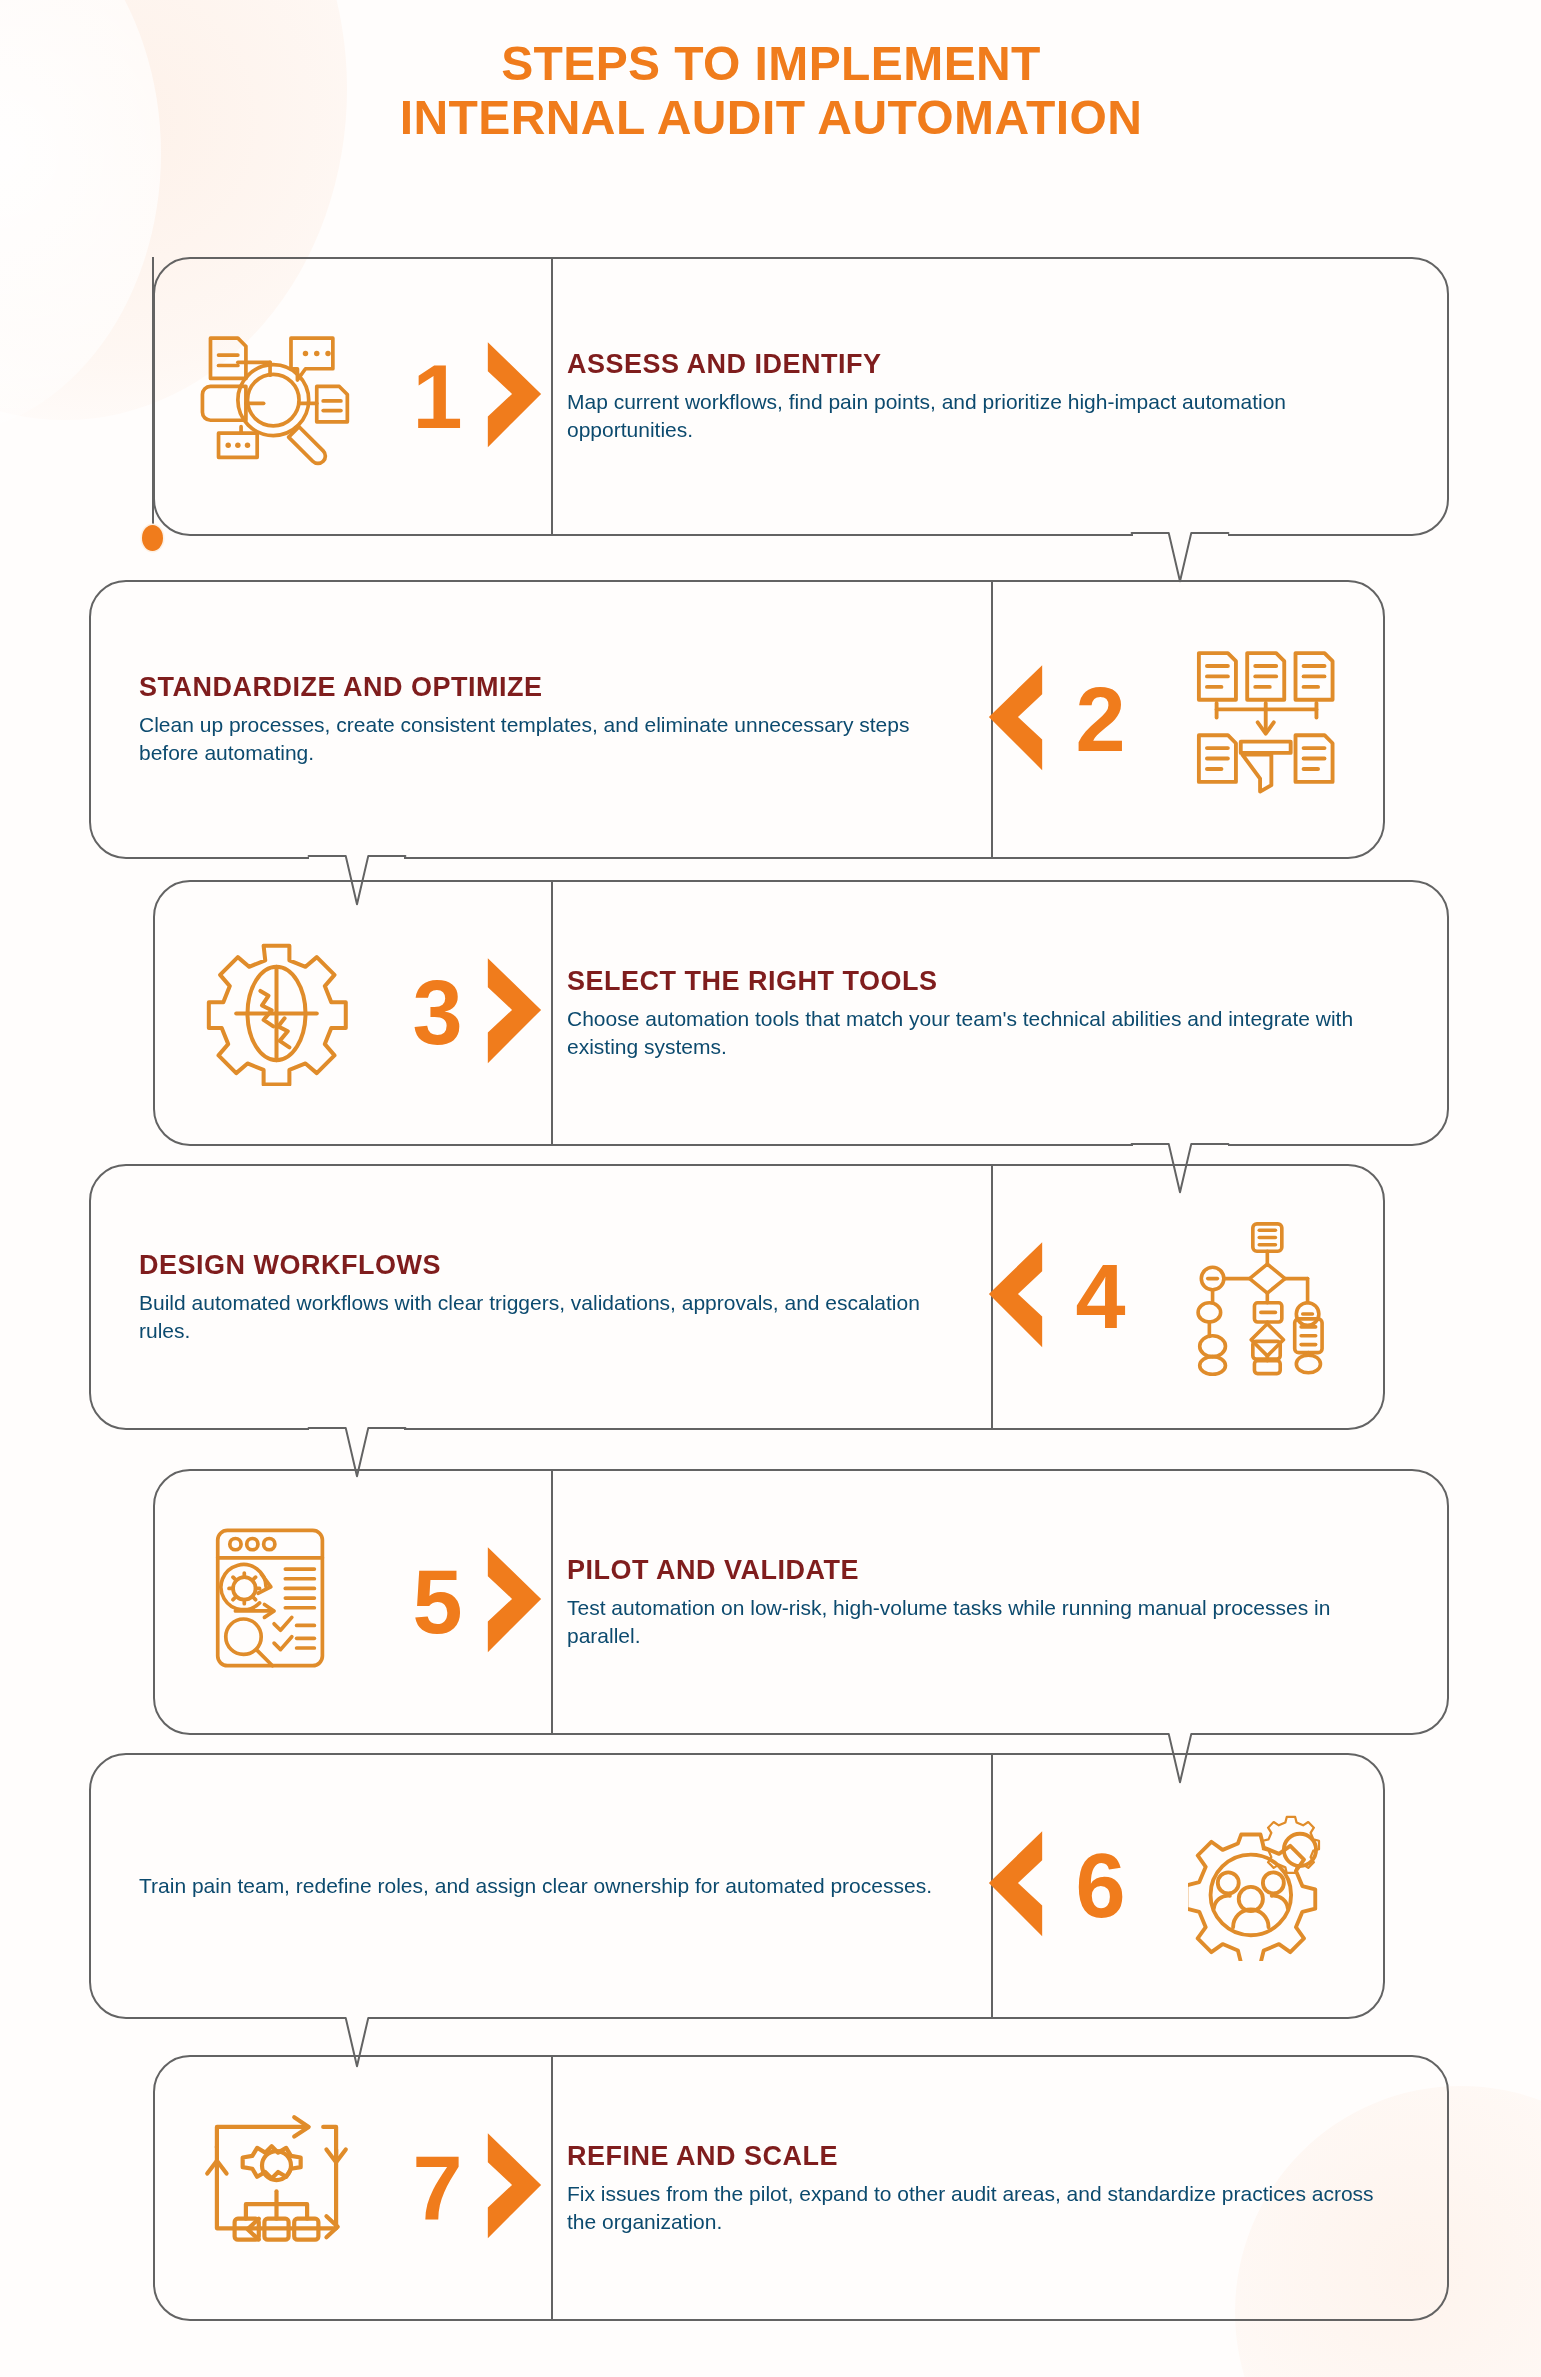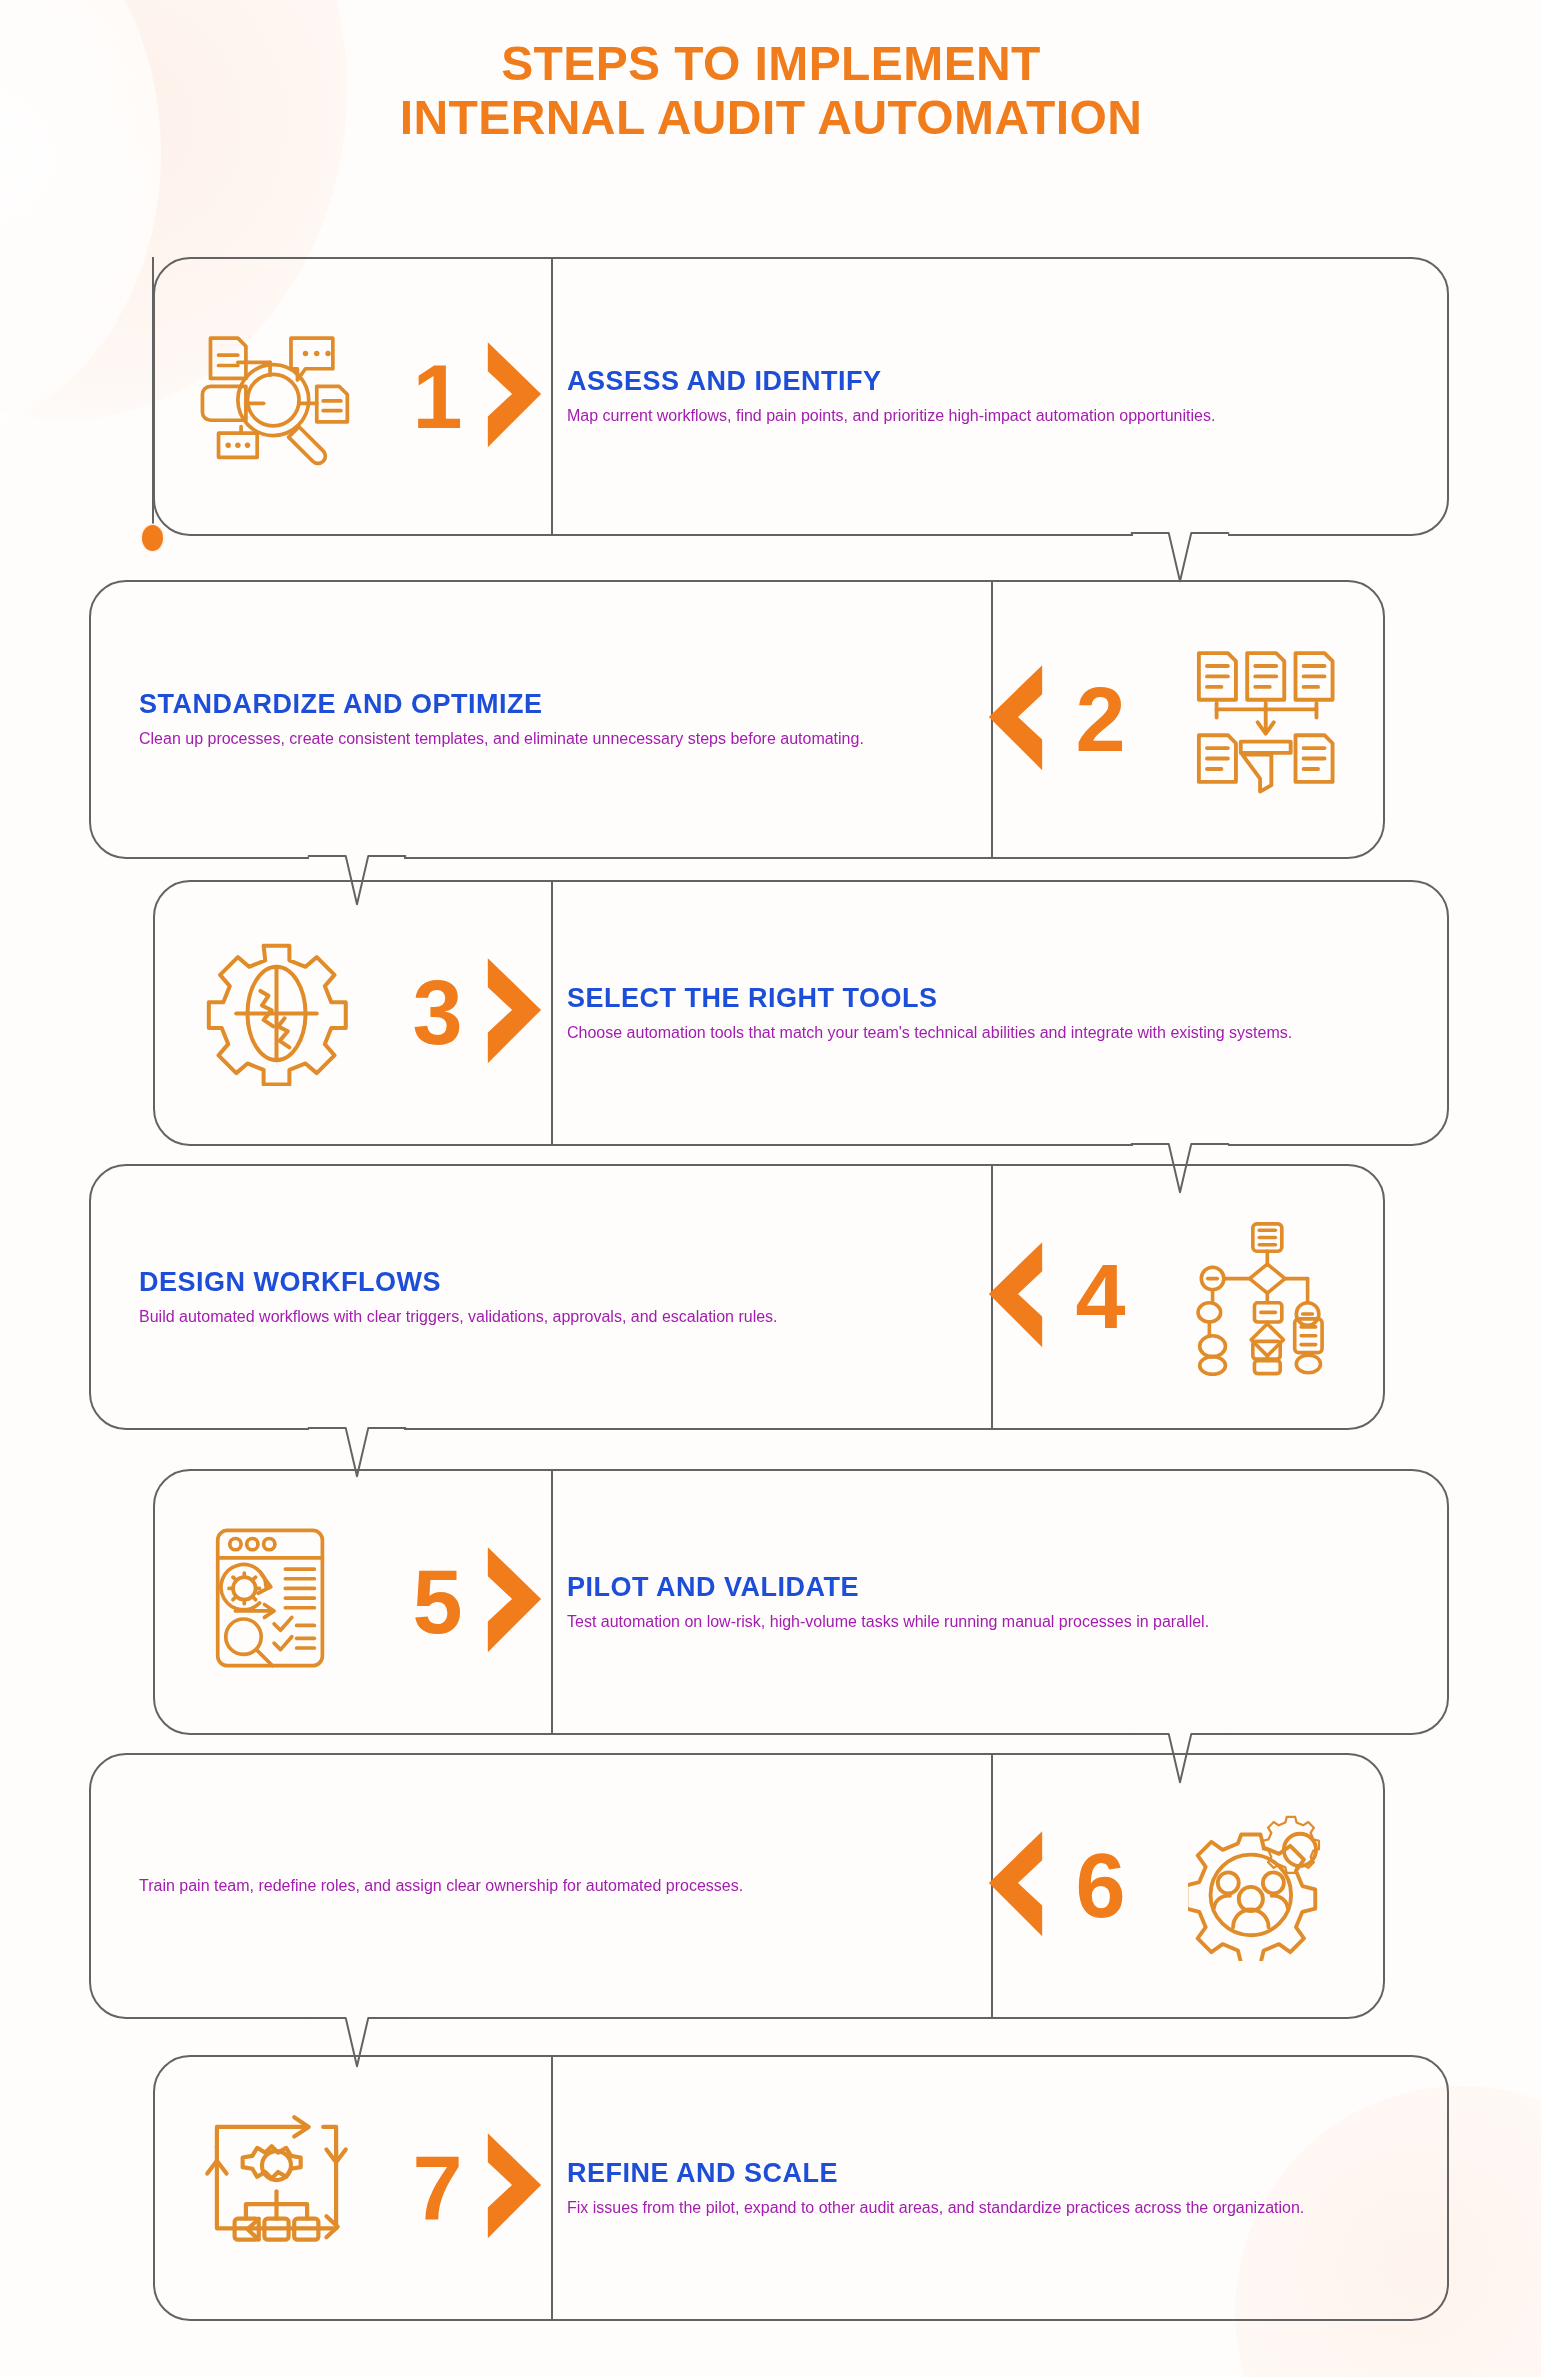--- a/index.html
+++ b/index.html
@@ -110,30 +110,30 @@
     color: #F07C1C;
     font-weight: 800;
     font-size: 90px;
     line-height: 1;
     font-family: "Liberation Sans", sans-serif;
   }
   .chev { flex: 0 0 auto; }
 
   .text-cell { flex: 1 1 auto; }
   .step-title {
-    color: #1d4ed8;
+    color: #7f1d1d;
     font-weight: 800;
     font-size: 27px;
     letter-spacing: 0.5px;
     margin-bottom: 8px;
   }
   .step-desc {
-    color: #a21caf;
+    color: #0c4a6e;
     font-weight: 400;
-    font-size: 16px;
+    font-size: 21px;
     line-height: 1.32;
   }
 
   
   .card.rtl .text-cell { text-align: left; }
   .card.ltr .text-cell { text-align: left; }
 
   .orange-dot {
     position: absolute;
     width: 21px; height: 26px;

